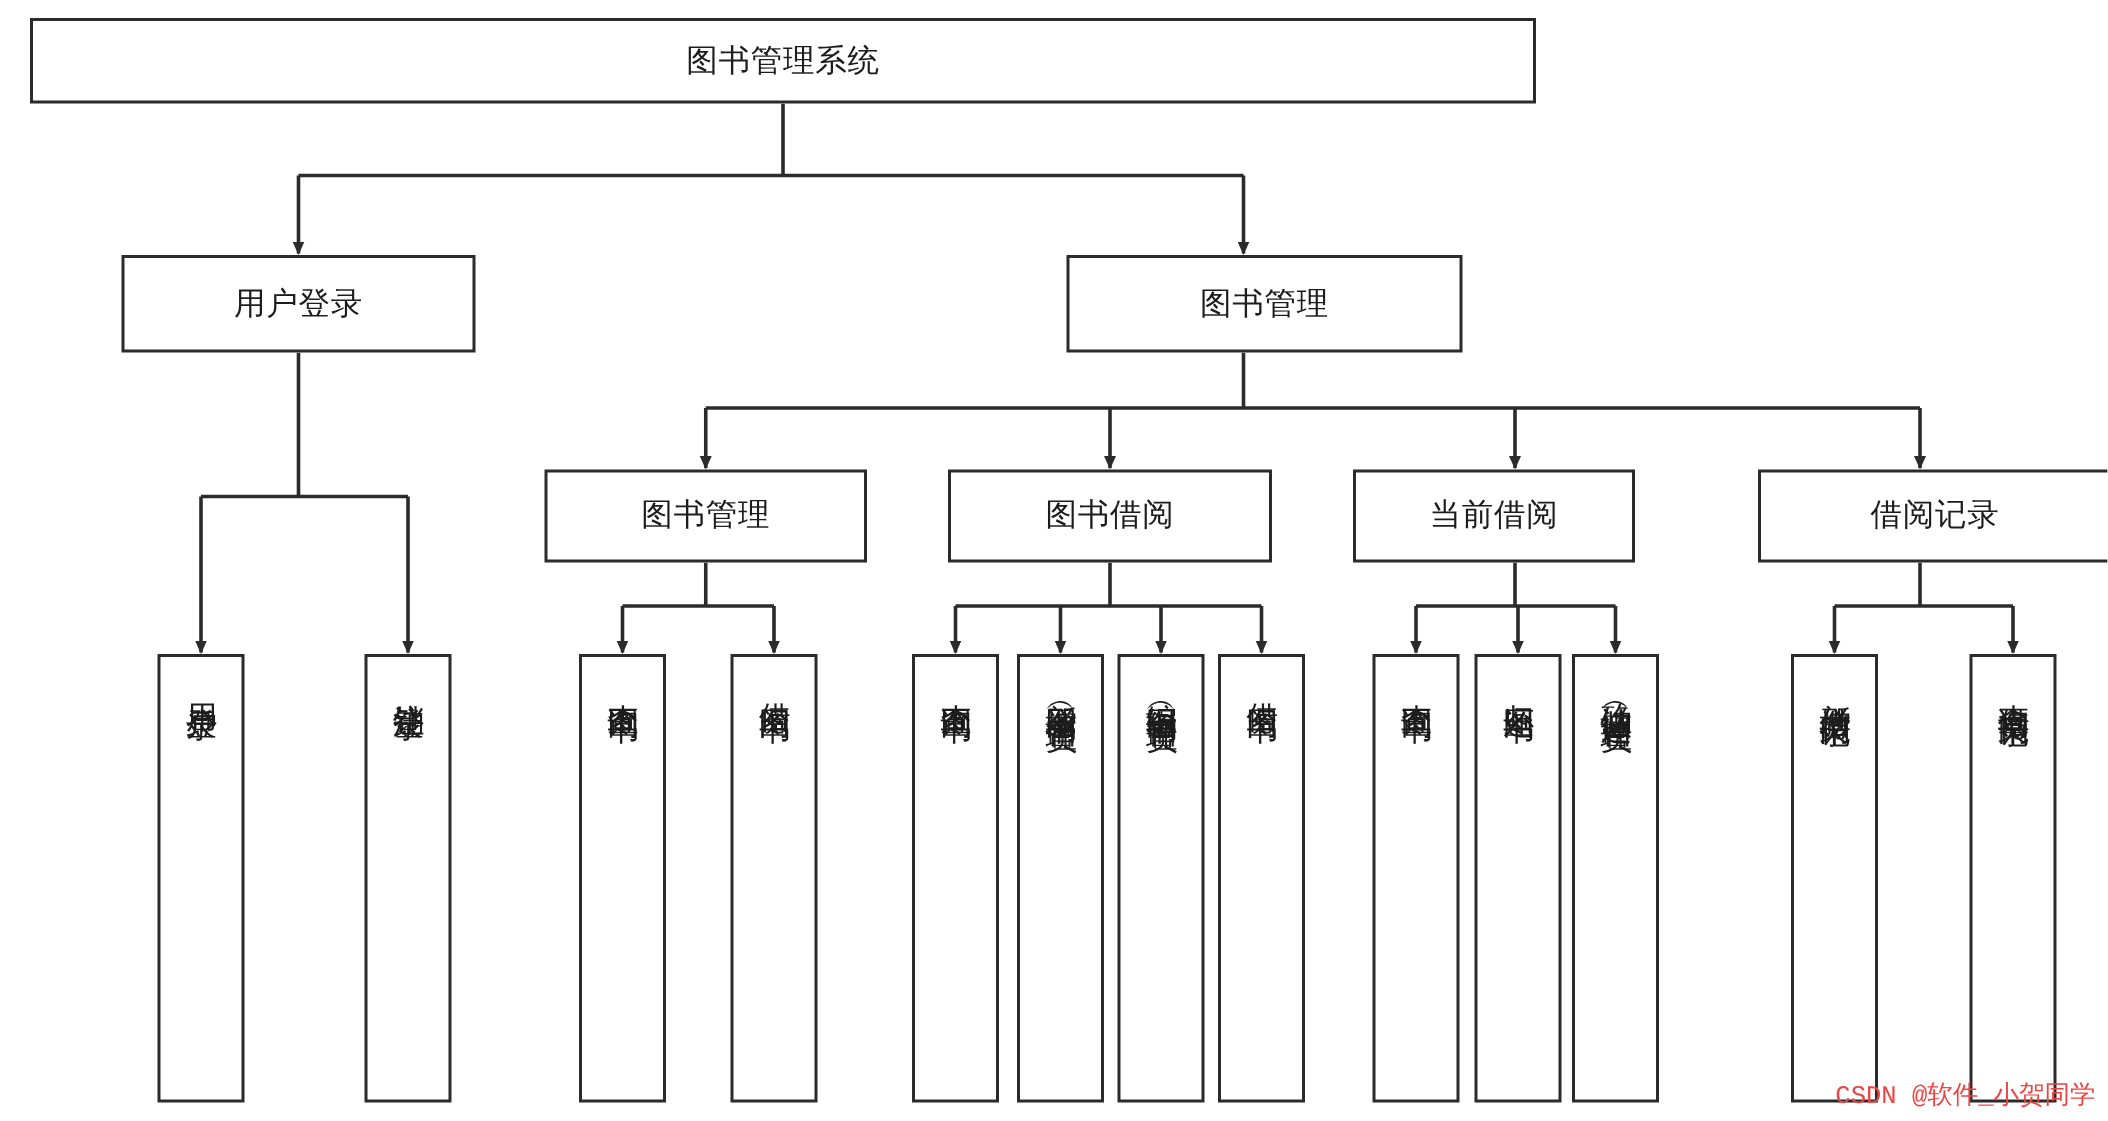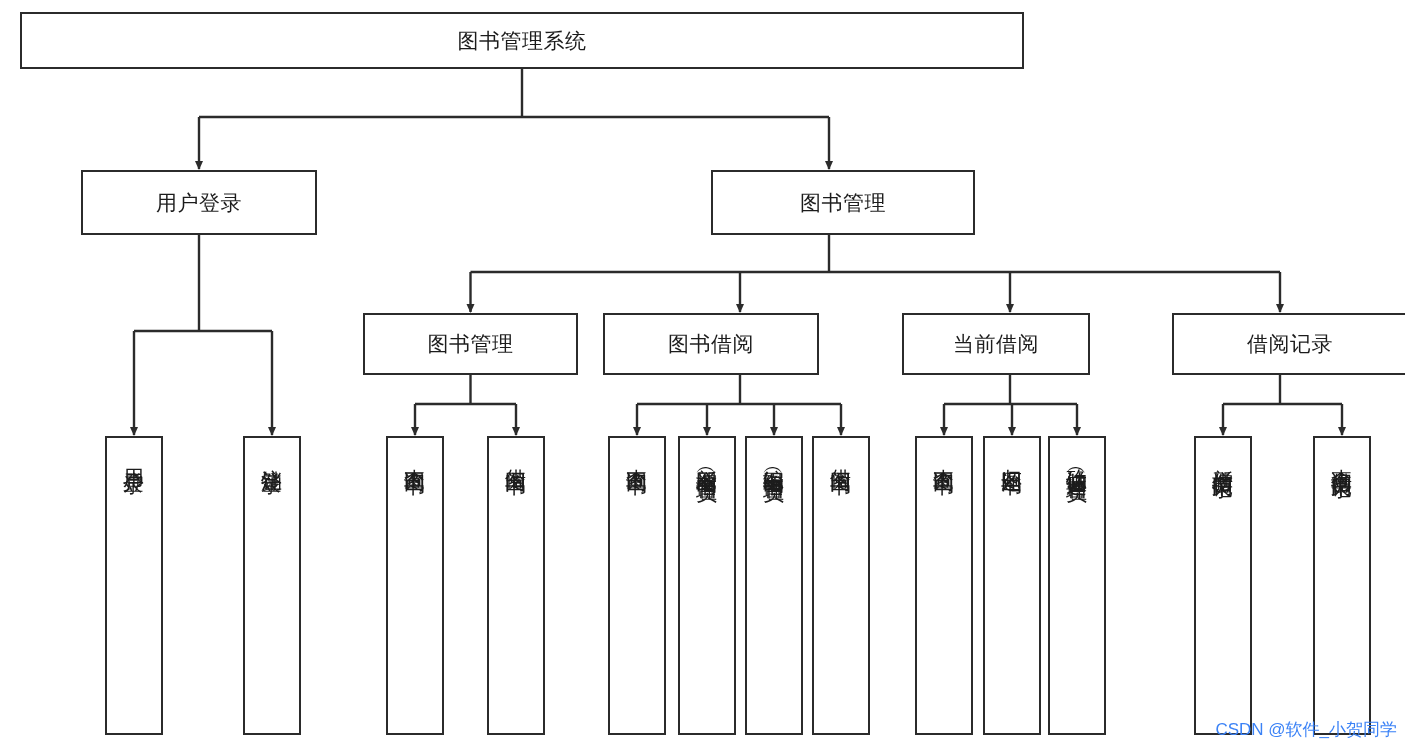--- a/index.html
+++ b/index.html
@@ -57,24 +57,24 @@
     text-orientation: upright;
     font-size: 21px;
     letter-spacing: 2px;
     line-height: 1;
   }
   #watermark {
     position: absolute;
     right: 8px;
     bottom: 6px;
     font-size: 17px;
-    color: #3b82f6;
+    color: #ef4444;
     z-index: 5;
     white-space: nowrap;
-    font-family: Liberation Sans, sans-serif;
+    font-family: Liberation Mono, monospace;
   }
 </style>
 </head>
 <body>
 
 <div id="diagram-root">
 
   <svg id="edge-layer" viewBox="0 0 1405 747" width="1405" height="747">
     <defs>
       <marker id="arrowhead" markerWidth="10" markerHeight="10" refX="8" refY="4" orient="auto" markerUnits="userSpaceOnUse">
@@ -124,21 +124,21 @@
       </div>
       <div class="node horizontal" style="left: 81px; top: 170px; width: 236px; height: 65px;">
         <span class="node-label">用户登录</span>
       </div>
       <div class="node horizontal" style="left: 711px; top: 170px; width: 264px; height: 65px;">
         <span class="node-label">图书管理</span>
       </div>
       <div class="node horizontal" style="left: 363px; top: 313px; width: 215px; height: 62px;">
         <span class="node-label">图书管理</span>
       </div>
-      <div class="node horizontal" style="left: 603px; top: 313px; width: 216px; height: 62px;">
+      <div class="node horizontal" style="left: 632px; top: 313px; width: 216px; height: 62px;">
         <span class="node-label">图书借阅</span>
       </div>
       <div class="node horizontal" style="left: 902px; top: 313px; width: 188px; height: 62px;">
         <span class="node-label">当前借阅</span>
       </div>
       <div class="node horizontal" style="left: 1172px; top: 313px; width: 236px; height: 62px;">
         <span class="node-label">借阅记录</span>
       </div>
       <div class="node vertical" style="left: 105px; top: 436px; width: 58px; height: 299px;">
         <span class="node-label">用户登录</span>

